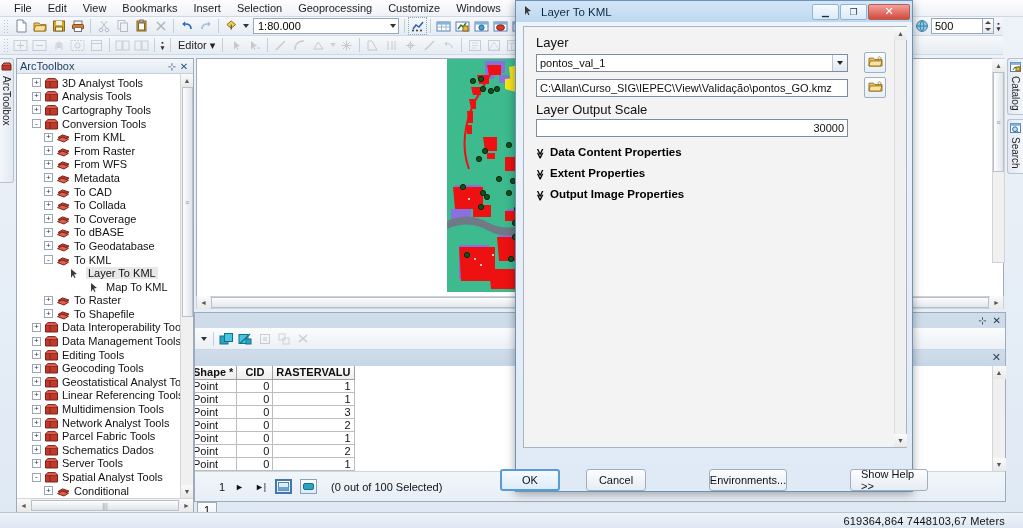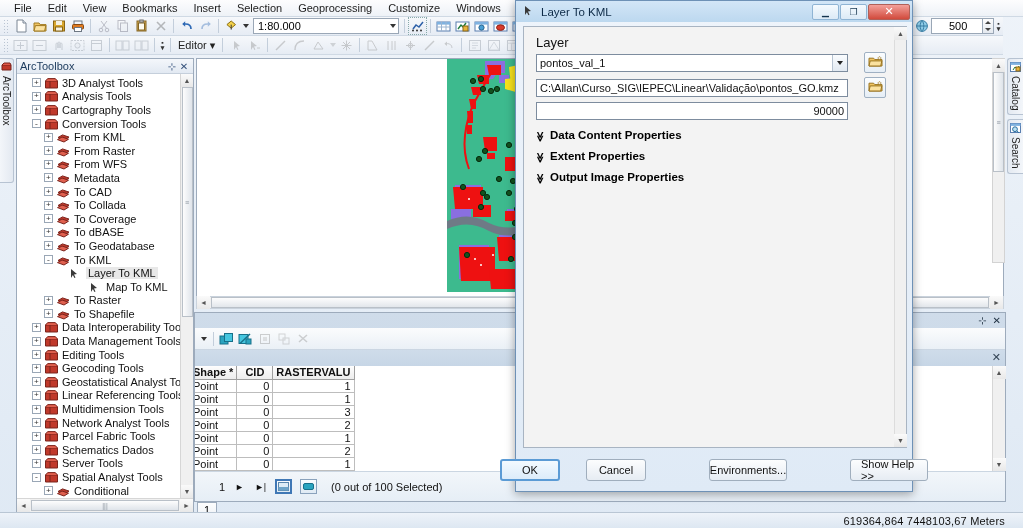--- a/index.html
+++ b/index.html
@@ -63,21 +63,21 @@
     border: 1px solid #9aa7b6;
     display: flex; align-items: center; justify-content: space-between;
     padding: 0 2px 0 4px; font-size: 11px; margin: 0 2px; flex:0 0 auto;
   }
   .caret-dn {
     width: 0; height: 0; border-left: 3px solid transparent;
     border-right: 3px solid transparent; border-top: 4px solid #333;
   }
   .numbox {
     width: 52px; height: 16px; background: #fff; border: 1px solid #9aa7b6;
-    font-size: 11px; padding: 0 17px; display:flex; align-items:center;
+    font-size: 11px; padding: 0 3px; display:flex; align-items:center;
     flex:0 0 auto;
   }
   .spinner {
     width: 11px; height: 16px; border: 1px solid #9aa7b6; border-left: none;
     background: linear-gradient(#fdfdfd,#e4e9ef);
     display: flex; flex-direction: column; align-items: center;
     justify-content: space-around; flex:0 0 auto;
   }
   .spinner i { display:block; width:0;height:0;border-left:3px solid transparent;border-right:3px solid transparent; }
   .spinner i.u { border-bottom: 3px solid #444; }
@@ -346,21 +346,21 @@
   }
   .browse-spacer { width: 22px; flex: 0 0 auto; }
   .section {
     display: flex; align-items: center; gap: 6px;
     font-size: 11.5px; font-weight: bold; color: #000;
     margin: 9px 0 9px 0;
   }
   .chev { font-size: 10px; color: #000; width: 8px; }
   .dlg-footer {
     position: absolute; left: 0; bottom: 0; width: 100%; height: 32px;
-    display: flex; align-items: flex-start; justify-content: center; gap: 26px;
+    display: flex; align-items: flex-end; justify-content: center; gap: 26px;
   }
   .dbtn {
     height: 22px; min-width: 60px; padding: 0 10px;
     border: 1px solid #a0aebd; border-radius: 3px;
     background: linear-gradient(#fcfdfe,#e6ecf3);
     font-size: 11px; color:#111;
     display:flex; align-items:center; justify-content:center;
   }
   .dbtn.primary { border: 2px solid #5b9bd5; background: linear-gradient(#f3faff,#dcecfa); }
   .dbtn.wide { min-width: 78px; margin-left: 37px; }
@@ -1286,33 +1286,34 @@
             <div class="browse">
               <span><svg width="15" height="13">
                   <path d="M1 3.2h4.6L6.8 4.6H14V11H1z" fill="#f0c462" stroke="#9a7520"></path>
                   <path d="M2.2 5.9h11.6L12.7 11H1z" fill="#fbe2a0" stroke="#9a7520"></path>
                   <path d="M11.5 1.2l.6 1.3 1.3.5-1.3.6-.6 1.3-.6-1.3-1.3-.6 1.3-.5z" fill="#fff" stroke="#9a7520" stroke-width=".5"></path>
                 </svg></span>
             </div>
           </div>
           <div class="frow">
             <div class="fctl">
-              <div class="finput">C:\Allan\Curso_SIG\IEPEC\Linear\Validação\pontos_GO.kmz</div>
+              <div class="finput">C:\Allan\Curso_SIG\IEPEC\View\Validação\pontos_GO.kmz</div>
             </div>
             <div class="browse">
               <span><svg width="15" height="13">
                   <path d="M1 3.2h4.6L6.8 4.6H14V11H1z" fill="#f0c462" stroke="#9a7520"></path>
                   <path d="M2.2 5.9h11.6L12.7 11H1z" fill="#fbe2a0" stroke="#9a7520"></path>
                   <path d="M11.5 1.2l.6 1.3 1.3.5-1.3.6-.6 1.3-.6-1.3-1.3-.6 1.3-.5z" fill="#fff" stroke="#9a7520" stroke-width=".5"></path>
                 </svg></span>
             </div>
           </div>
+          <div class="flabel">Layer Output Scale</div>
           <div class="frow">
             <div class="fctl">
-              <div class="finput right">90000</div>
+              <div class="finput right">30000</div>
             </div>
             <div class="browse-spacer"></div>
           </div>
           <div class="section">
             <span class="chev" style="transform: rotate(90deg); display: inline-block;">≫</span>
             <span>Data Content Properties</span>
           </div>
           <div class="section">
             <span class="chev" style="transform: rotate(90deg); display: inline-block;">≫</span>
             <span>Extent Properties</span>

